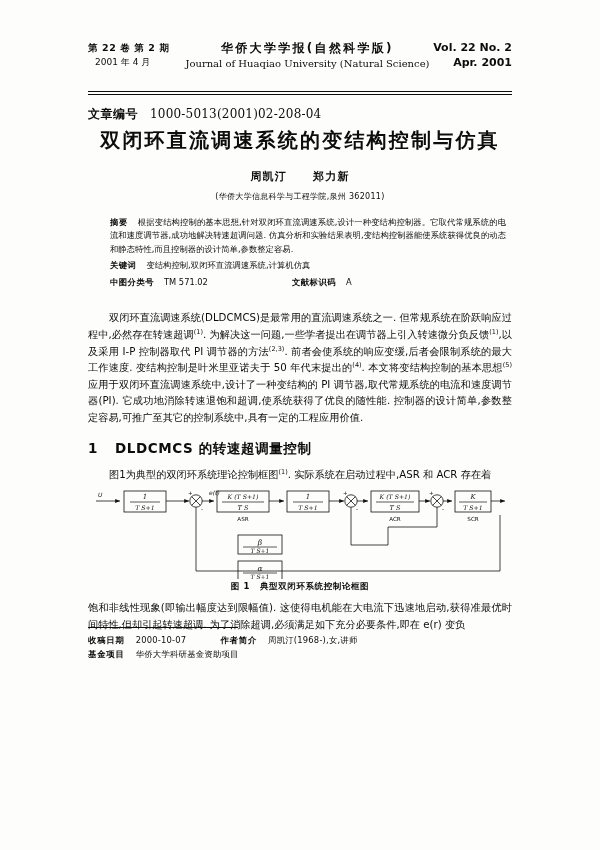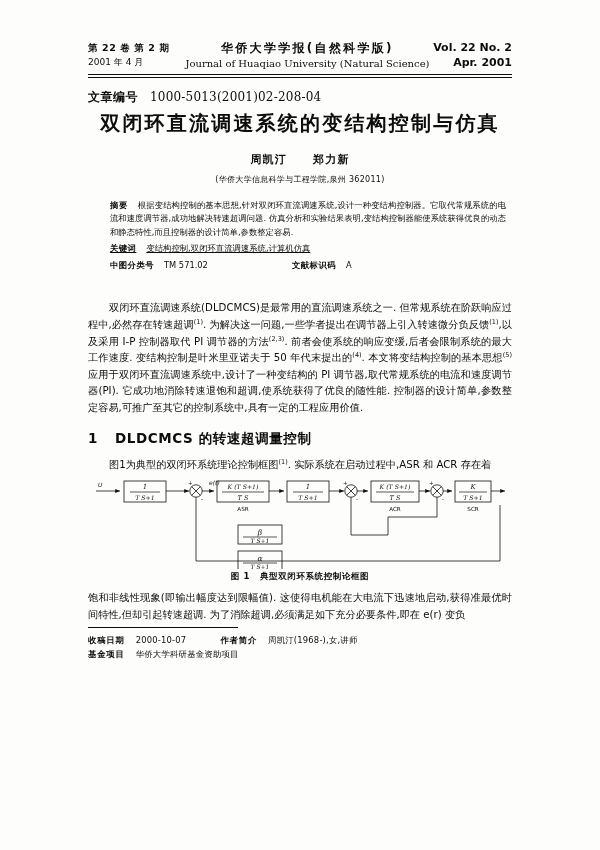--- a/index.html
+++ b/index.html
@@ -27,37 +27,38 @@
     left: 88px;
     top: 40px;
     width: 424px;
   }
 
   
   .masthead {
     display: flex;
     justify-content: space-between;
     align-items: flex-start;
-    padding-bottom: 2px;
+    padding-bottom: 19px;
   }
   .mh-col-left { width: 118px; }
   .mh-col-center { flex: 1; text-align: center; }
   .mh-col-right { width: 100px; text-align: right; }
 
   .mh-line1 {
     font-size: 9.5px;
     font-weight: bold;
     letter-spacing: 0.6px;
     line-height: 15px;
     white-space: nowrap;
   }
   .mh-line2 {
     font-size: 9px;
     line-height: 15px;
     white-space: nowrap;
+    margin-left: 7px;
   }
   .mh-cn {
     font-size: 12px;
     font-weight: bold;
     letter-spacing: 2.3px;
     line-height: 16px;
     white-space: nowrap;
   }
   .mh-en {
     font-size: 10px;
@@ -138,33 +139,32 @@
   .lbl {
     font-weight: bold;
     letter-spacing: 0.5px;
   }
   .gap { display: inline-block; width: 10px; }
   .kw {
     margin-top: 3px;
     font-size: 8.3px;
     line-height: 13.6px;
     letter-spacing: 0.05px;
-    text-decoration: underline;
   }
   .clsrow {
     margin-top: 3px;
     font-size: 8.3px;
     line-height: 13.6px;
     display: flex;
   }
   .clsrow .c1 { width: 182px; }
 
   
   .body-p {
-    margin-top: 28px;
+    margin-top: 21px;
     font-size: 10.2px;
     line-height: 16.6px;
     text-align: justify;
     text-justify: inter-ideograph;
     text-indent: 21px;
     letter-spacing: 0.02px;
   }
   sup {
     font-size: 6.5px;
     vertical-align: super;

